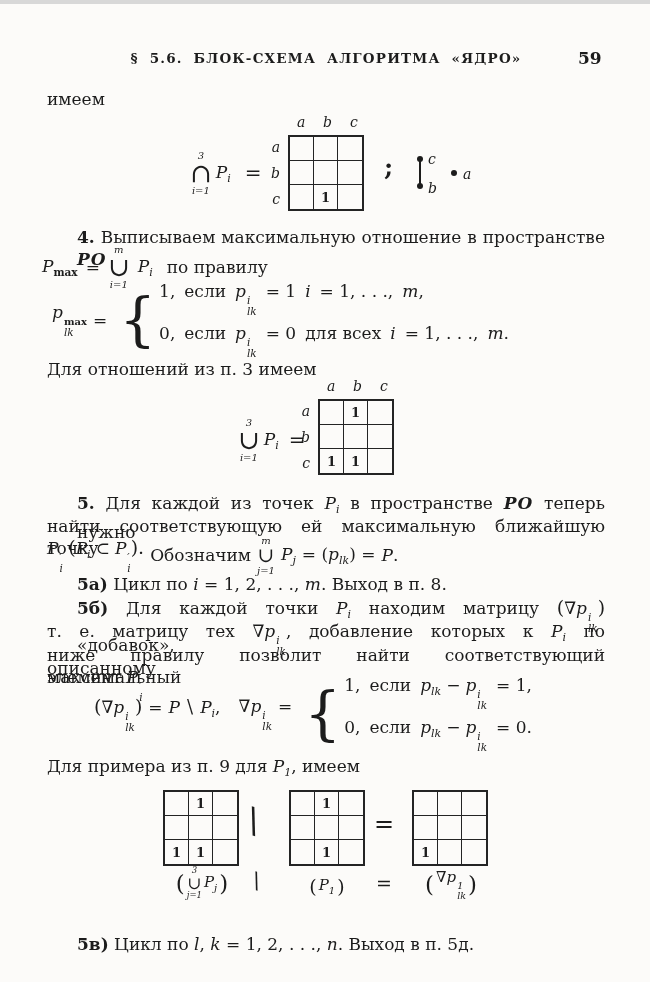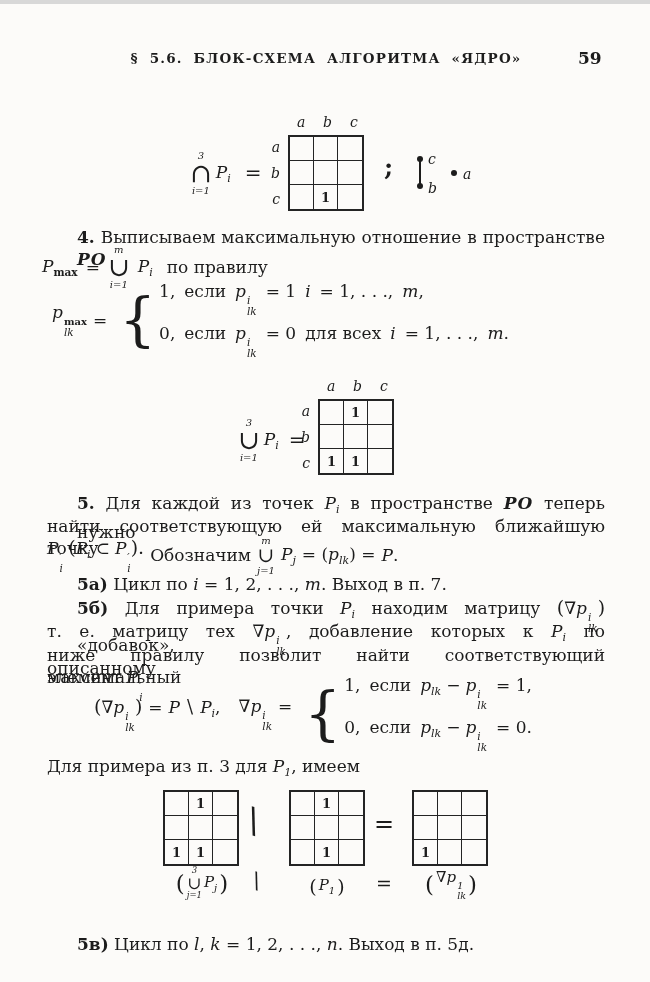--- a/index.html
+++ b/index.html
@@ -65,20 +65,21 @@
 </head>
 <body>
 
 <div class="page">
 
   <div class="hdr">
     <span>§ 5.6. БЛОК-СХЕМА АЛГОРИТМА «ЯДРО»</span>
   </div>
   <div class="pnum">59</div>
 
+  <div class="ln" style="top:84px"><span>имеем</span></div>
 
   <div class="frow g4" style="left:190px;top:142px;height:54px">
     <span class="bigop">
         <span class="lim">3</span>
         <span class="opg">∩</span>
         <span class="lim">i=1</span>
       </span>
     <span class="cmp"><span class="var">P</span><span class="sb">i</span></span>
     <span class="eqbig">=</span>
   </div>
@@ -160,20 +161,21 @@
             </span></span>
         <span>= 0</span>
         <span>для всех</span>
         <span class="var">i</span>
         <span>= 1, . . .,</span>
         <span class="cmp"><span class="var">m</span><span>.</span></span>
       </span>
     </span>
   </div>
 
+  <div class="ln" style="top:354px"><span>Для отношений из п. 3 имеем</span></div>
 
   <div class="frow g4" style="left:238px;top:409px;height:54px">
     <span class="bigop">
         <span class="lim">3</span>
         <span class="opg">∪</span>
         <span class="lim">i=1</span>
       </span>
     <span class="cmp"><span class="var">P</span><span class="sb">i</span></span>
     <span class="eqbig" style="margin-left:6px">=</span>
   </div>
@@ -225,26 +227,26 @@
     <span class="cmp"><span class="var">P</span><span class="sb">j</span></span>
     <span class="cmp"><span>= (</span><span class="var">p</span><span class="sb">lk</span><span>) =</span></span>
     <span class="cmp"><span class="var">P</span><span>.</span></span>
   </div>
 
   <div class="ln ind" style="top:569px">
     <span class="bnum">5а)</span>
     <span>Цикл по</span>
     <span class="var">i</span>
     <span>= 1, 2, . . .,</span>
-    <span class="cmp"><span class="var">m</span><span>. Выход в п. 7.</span></span>
+    <span class="cmp"><span class="var">m</span><span>. Выход в п. 8.</span></span>
   </div>
 
   <div class="ln just ind" style="top:592px">
     <span class="bnum">5б)</span>
-    <span>Для примера точки</span>
+    <span>Для каждой точки</span>
     <span class="cmp"><span class="var">P</span><span class="sb">i</span></span>
     <span>находим матрицу</span>
     <span class="cmp"><span class="pmid">(</span><span>∇</span><span class="var">p</span><span class="stack">
           <span>i</span>
           <span>lk</span>
         </span><span class="pmid">)</span></span>
     <span>«добавок»,</span>
   </div>
   <div class="ln just" style="top:616px">
     <span>т. е. матрицу тех</span>
@@ -290,21 +292,21 @@
         <span class="cmp"><span class="var">p</span><span class="sb">lk</span><span style="margin:0 5px">−</span><span class="var">p</span><span class="stack">
               <span>i</span>
               <span>lk</span>
             </span></span>
         <span>= 0.</span>
       </span>
     </span>
   </div>
 
   <div class="ln" style="top:751px">
-    <span>Для примера из п. 3 для</span>
+    <span>Для примера из п. 9 для</span>
     <span class="cmp"><span class="var">P</span><span class="sb">1</span><span>, имеем</span></span>
   </div>
 
   <div class="mtx" style="left:163px;top:786px">
     <span class="cell"></span>
       <span class="cell">1</span>
       <span class="cell"></span>
     <span class="cell"></span>
       <span class="cell"></span>
       <span class="cell"></span>

